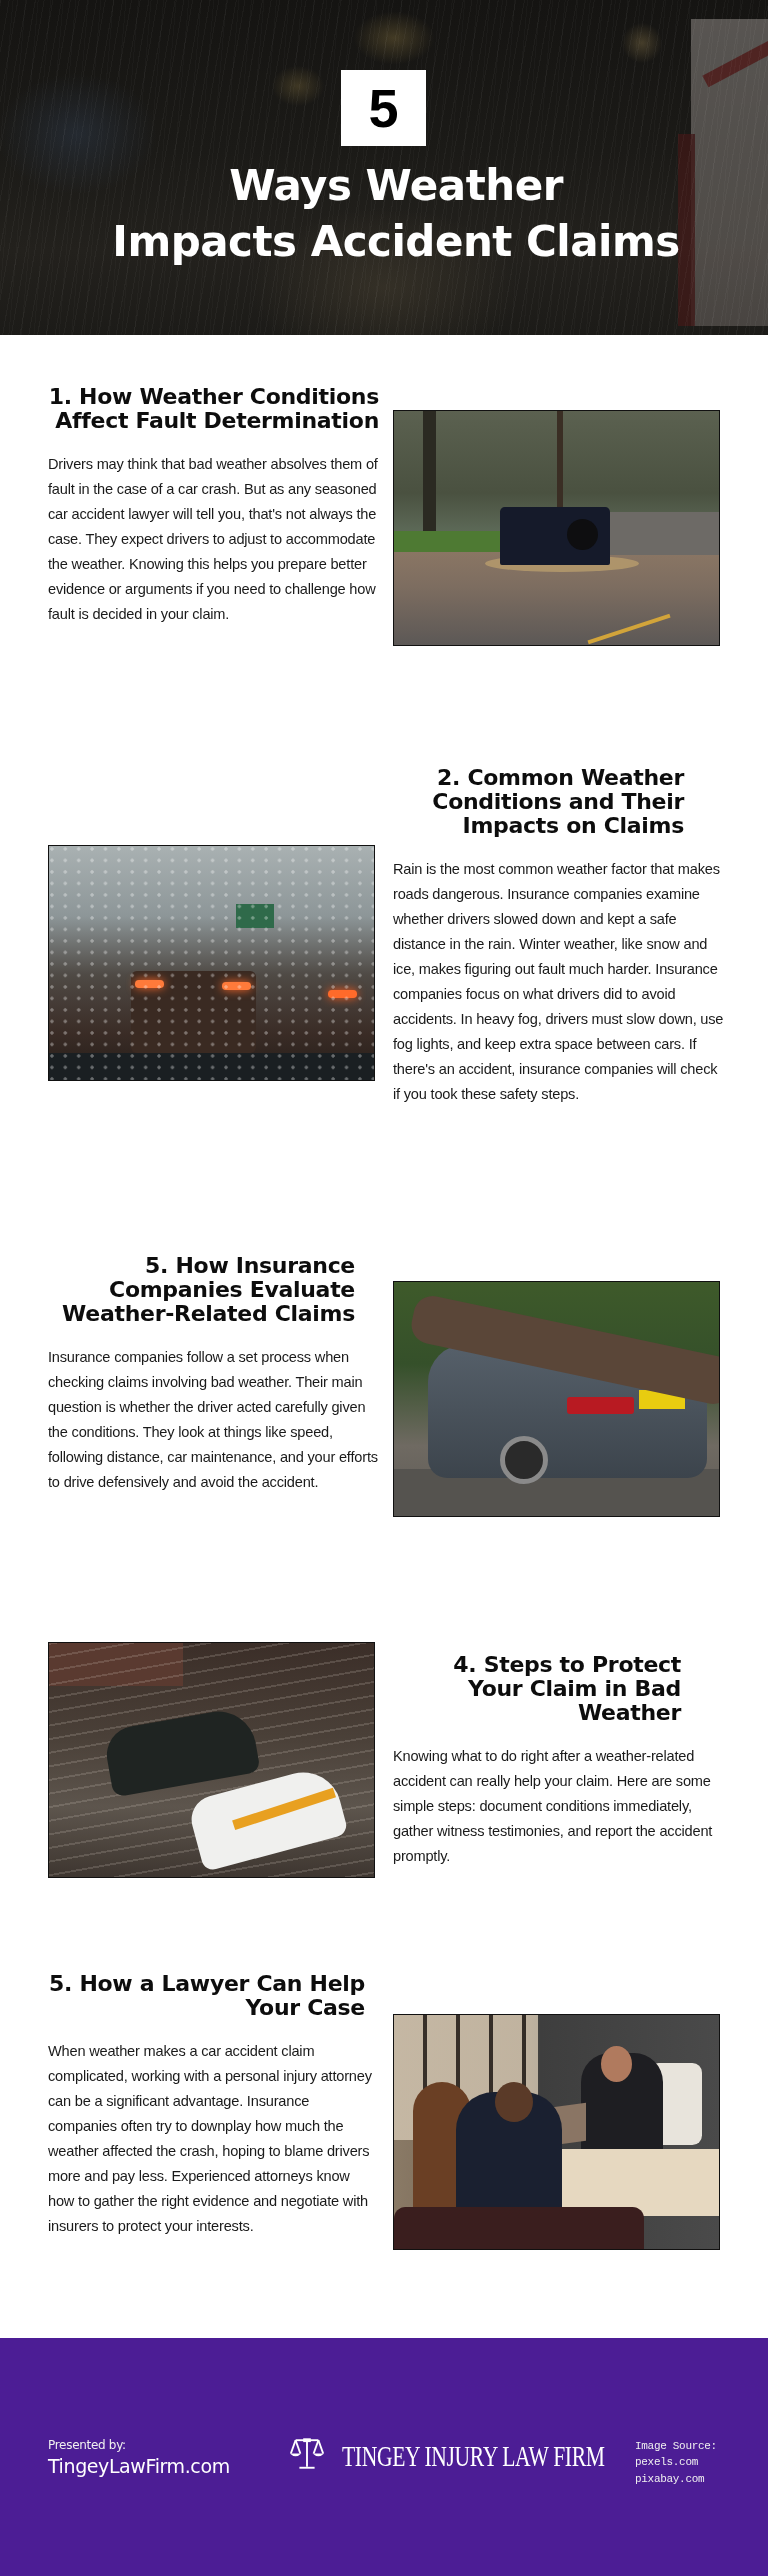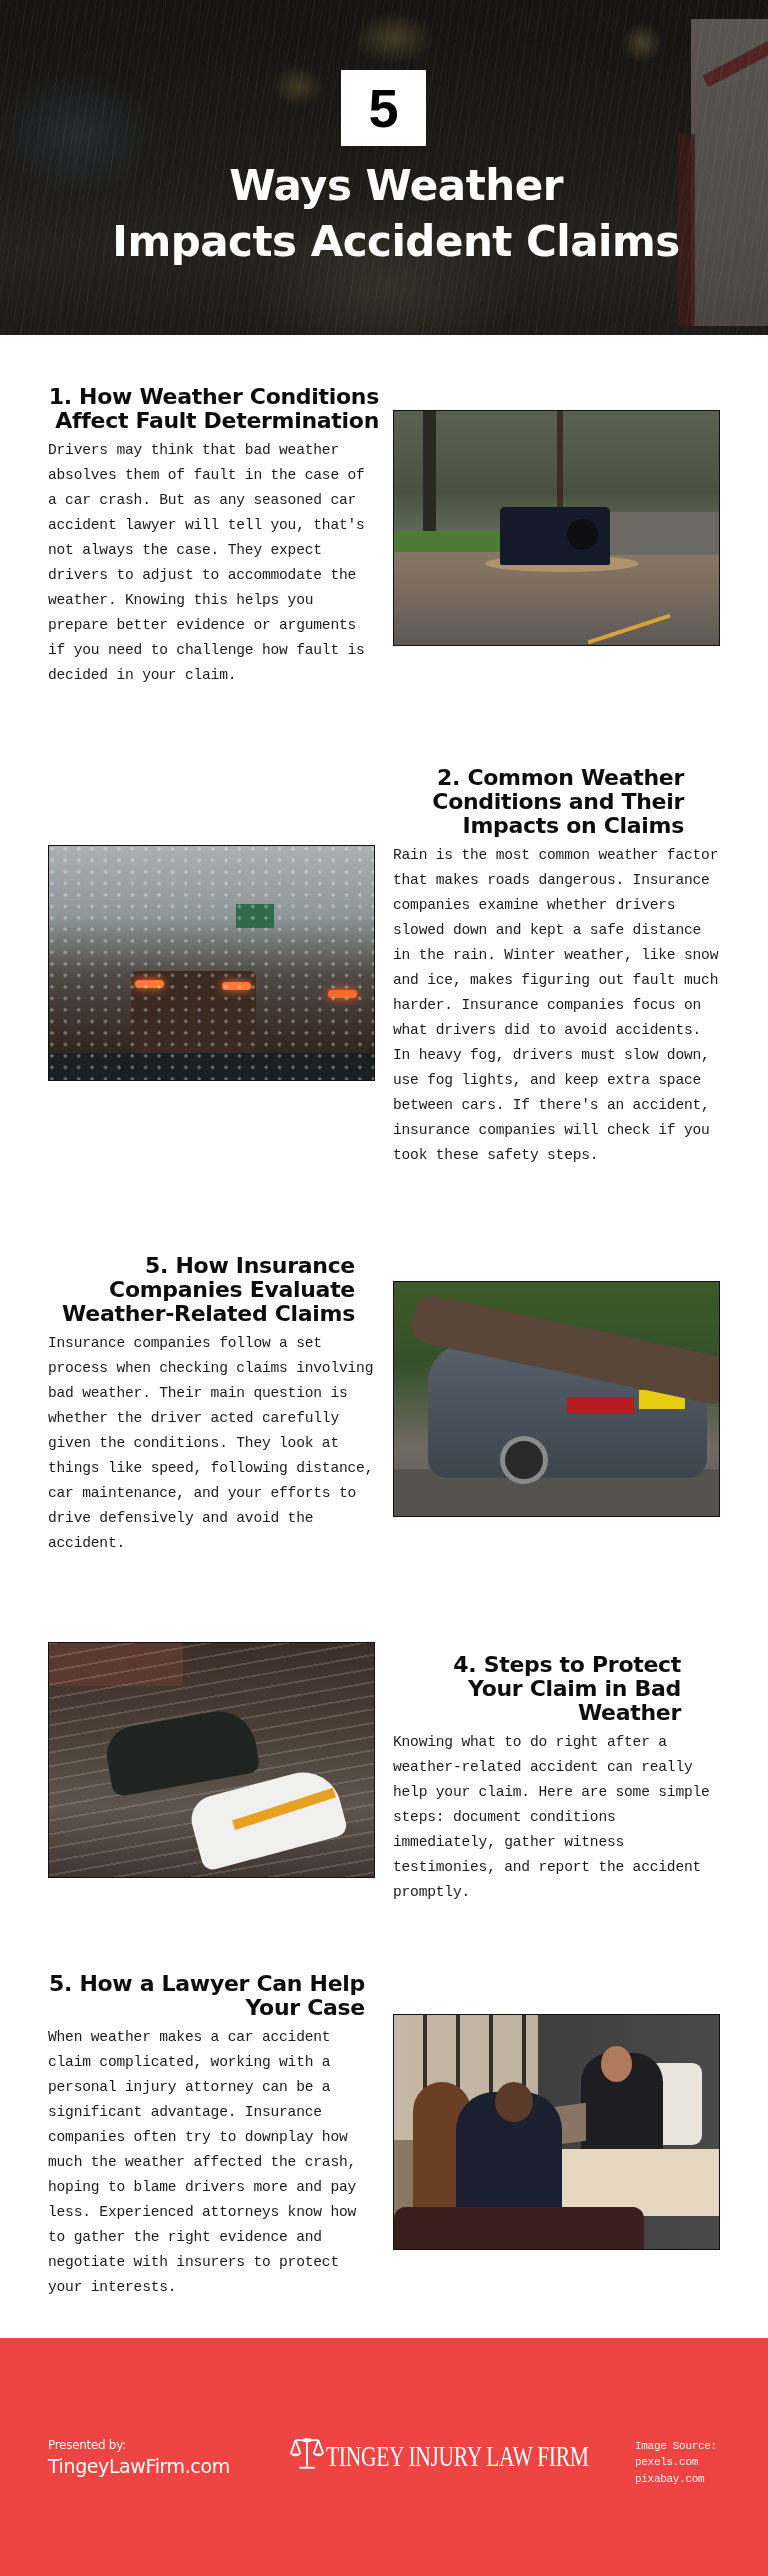--- a/index.html
+++ b/index.html
@@ -47,21 +47,21 @@
     font-size: 42px; line-height: 56px; letter-spacing: -0.5px; margin-left: 12px;
   }
 
   
   .sec-text { position: absolute; width: 331px; }
   .sec-title {
     font-family: "DejaVu Sans", sans-serif; font-weight: 700; font-size: 22px;
     line-height: 24px; color: #0d0d0d; letter-spacing: -0.3px; text-align: right;
   }
   .sec-body {
-    margin-top: 5px; font-family: Liberation Mono, monospace; font-size: 14.6px;
+    margin-top: 19px; font-family: Liberation Sans, sans-serif; font-size: 14.6px;
     line-height: 25px; color: #1a1a1a; letter-spacing: -0.2px;
   }
   .photo {
     position: absolute; width: 327px; height: 236px; border: 1.9px solid #111;
     overflow: hidden;
   }
   .photo .layer { position: absolute; }
 
   
   .p1 { left: 393px; top: 410px;
@@ -113,24 +113,24 @@
   .p5 .chair { left: 255px; top: 48px; width: 53px; height: 82px; background: #e8e4dc; border-radius: 9.6px; }
   .p5 .lawyer { left: 187px; top: 38px; width: 82px; height: 106px; background: #1e1e22; border-radius: 29px 29px 3.8px 3.8px; }
   .p5 .face { left: 207px; top: 31px; width: 31px; height: 36px; background: #b07a5e; border-radius: 50%; }
   .p5 .woman { left: 19px; top: 67px; width: 58px; height: 144px; background: #6a3f24; border-radius: 29px 29px 3.8px 3.8px; }
   .p5 .man { left: 62px; top: 77px; width: 106px; height: 144px; background: #1a2030; border-radius: 38px 38px 3.8px 3.8px; }
   .p5 .manhead { left: 101px; top: 67px; width: 38px; height: 40px; background: #5a3a28; border-radius: 50%; }
   .p5 .sofa { left: 0; top: 192px; width: 250px; height: 44px; background: #3a1e1e; border-radius: 11.5px 11.5px 0 0; }
   .p5 .laptop { left: 144px; top: 91px; width: 48px; height: 38px; background: #8a7564; transform: skewY(-8deg); }
 
   
-  .footer { position: absolute; left: 0; top: 2338px; width: 768px; height: 238px; background: #ef4444; color: #fff; }
+  .footer { position: absolute; left: 0; top: 2338px; width: 768px; height: 238px; background: #4c1d95; color: #fff; }
   .f-presented { position: absolute; left: 48px; top: 100px; font-family: "DejaVu Sans", sans-serif; font-size: 12px; color: #f0f0f0; letter-spacing: -0.3px; }
   .f-site { position: absolute; left: 48px; top: 117px; font-family: "DejaVu Sans", sans-serif; font-size: 19px; color: #ffffff; letter-spacing: -0.4px; }
-  .f-logo { position: absolute; left: 288px; top: 98px; display: flex; align-items: center; gap: 0; }
+  .f-logo { position: absolute; left: 288px; top: 98px; display: flex; align-items: center; gap: 16px; }
   .f-logo svg { width: 38px; height: 35px; }
   .f-logo-text { font-family: "Liberation Serif", serif; font-size: 30px; color: #ffffff; transform: scaleX(0.72); transform-origin: left center; white-space: nowrap; letter-spacing: -0.5px; }
   .f-source { position: absolute; left: 635px; top: 100px; font-family: Liberation Mono, monospace; font-size: 11px; line-height: 16.3px; color: #f0f0f0; letter-spacing: -0.3px; }
 </style>
 </head>
 <body>
 
 <header class="hero">
   <div class="truck"></div>
   <div class="rain"></div>

